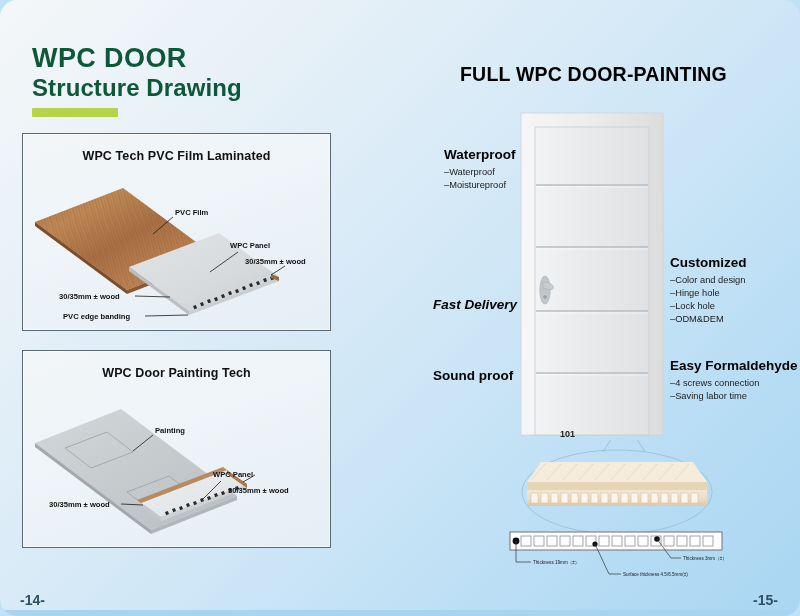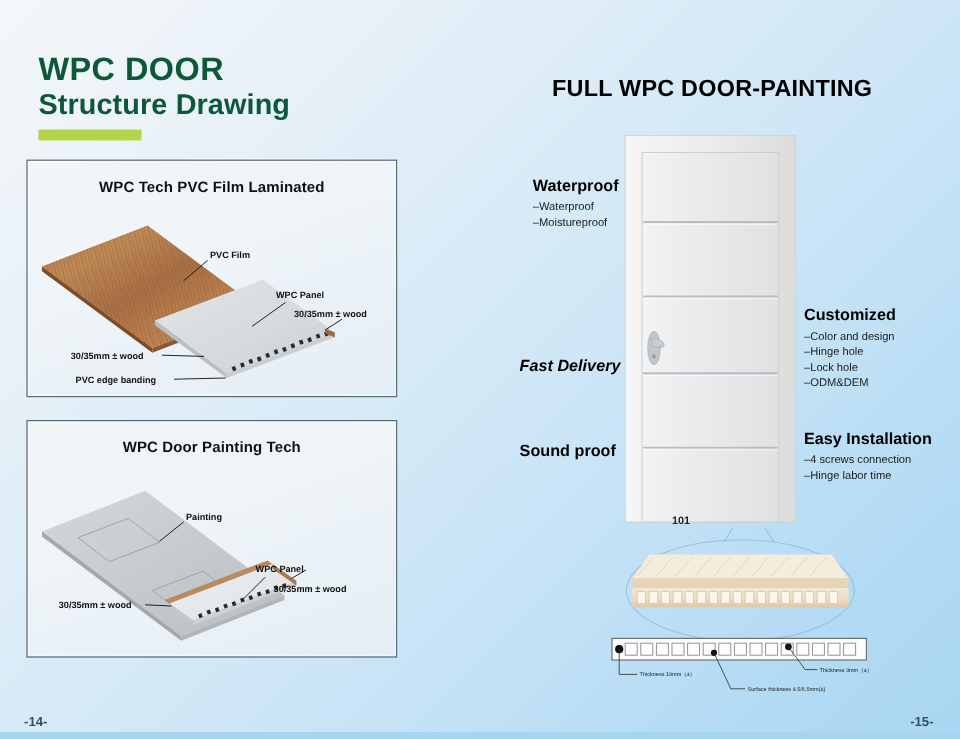--- a/index.html
+++ b/index.html
@@ -5,20 +5,21 @@
   html,body{margin:0;padding:0;}
   body{
     width:800px;height:616px;overflow:hidden;
     font-family:"Liberation Sans", sans-serif;
     background:#bfe2f5;
   }
   .page{
     position:relative;width:800px;height:616px;
     background:linear-gradient(135deg,#f4f7f9 0%,#eaf2f8 18%,#dcecf7 38%,#c9e4f6 62%,#b6dcf4 82%,#a9d6f2 100%);
     overflow:hidden;
+    border-radius:17px;
   }
 
   
   .left-title{position:absolute;left:32px;top:44px;}
   .t1{font-size:27px;font-weight:bold;color:#0d5838;letter-spacing:.4px;line-height:1.05;}
   .t2{font-size:24px;font-weight:bold;color:#0d5838;letter-spacing:.1px;line-height:1.15;margin-top:2px;}
   .accent-bar{position:absolute;left:32px;top:108px;width:86px;height:9px;background:#b5d44a;border-radius:1px;}
 
   .panel{
     position:absolute;left:22px;
@@ -54,21 +55,21 @@
   .f-sound{top:368px;}
   .f-env{top:145px;}
   .f-cust{top:255px;}
   .f-easy{top:358px;}
 
   .door-num{
     position:absolute;left:560px;top:429px;width:60px;text-align:left;
     font-size:9px;font-weight:bold;color:#222;
   }
 
-  .pg{position:absolute;bottom:8px;font-size:11px;font-weight:bold;color:#2f4f63;}
+  .pg{position:absolute;bottom:8px;font-size:14px;font-weight:bold;color:#2f4f63;}
   .pg-l{left:20px;}
   .pg-r{right:22px;}
 
   .bottombar{position:absolute;left:0;bottom:0;width:800px;height:6px;background:#a7d4ef;}
 </style>
 </head>
 <body>
 
 <div class="page">
 
@@ -273,24 +274,24 @@
     <div class="h">Customized</div>
     <ul>
       <li>–Color and design</li>
       <li>–Hinge hole</li>
       <li>–Lock hole</li>
       <li>–ODM&amp;DEM</li>
     </ul>
   </div>
 
   <div class="feat fr f-easy">
-    <div class="h">Easy Installation</div>
+    <div class="h">Easy Formaldehyde</div>
     <ul>
       <li>–4 screws connection</li>
-      <li>–Hinge labor time</li>
+      <li>–Saving labor time</li>
     </ul>
   </div>
 
   <svg style="position:absolute;left:485px;top:440px;" width="260" height="140" viewBox="0 0 260 140">
     <defs>
       <linearGradient id="coreg" x1="0" y1="0" x2="0" y2="1">
         <stop offset="0" stop-color="#f3e7d4"></stop>
         <stop offset="0.55" stop-color="#ecdcc3"></stop>
         <stop offset="1" stop-color="#ddc8a9"></stop>
       </linearGradient>

